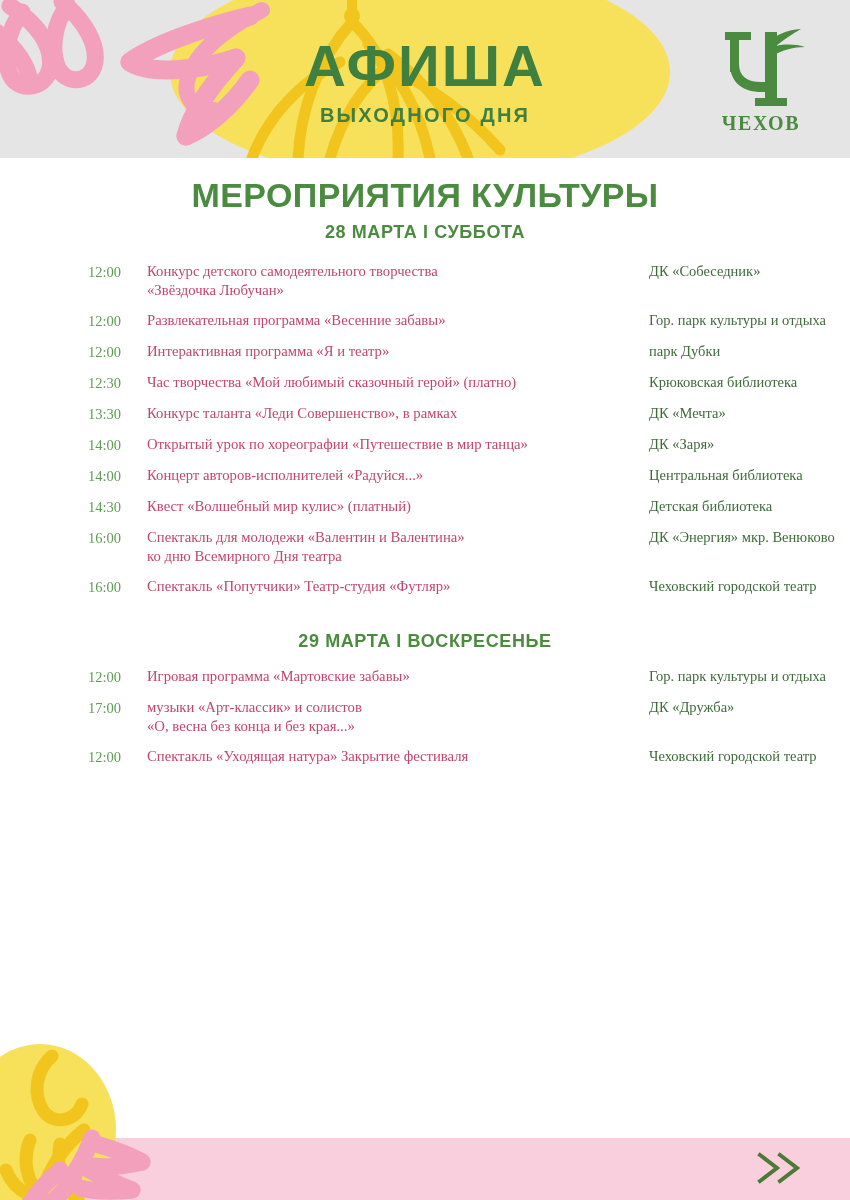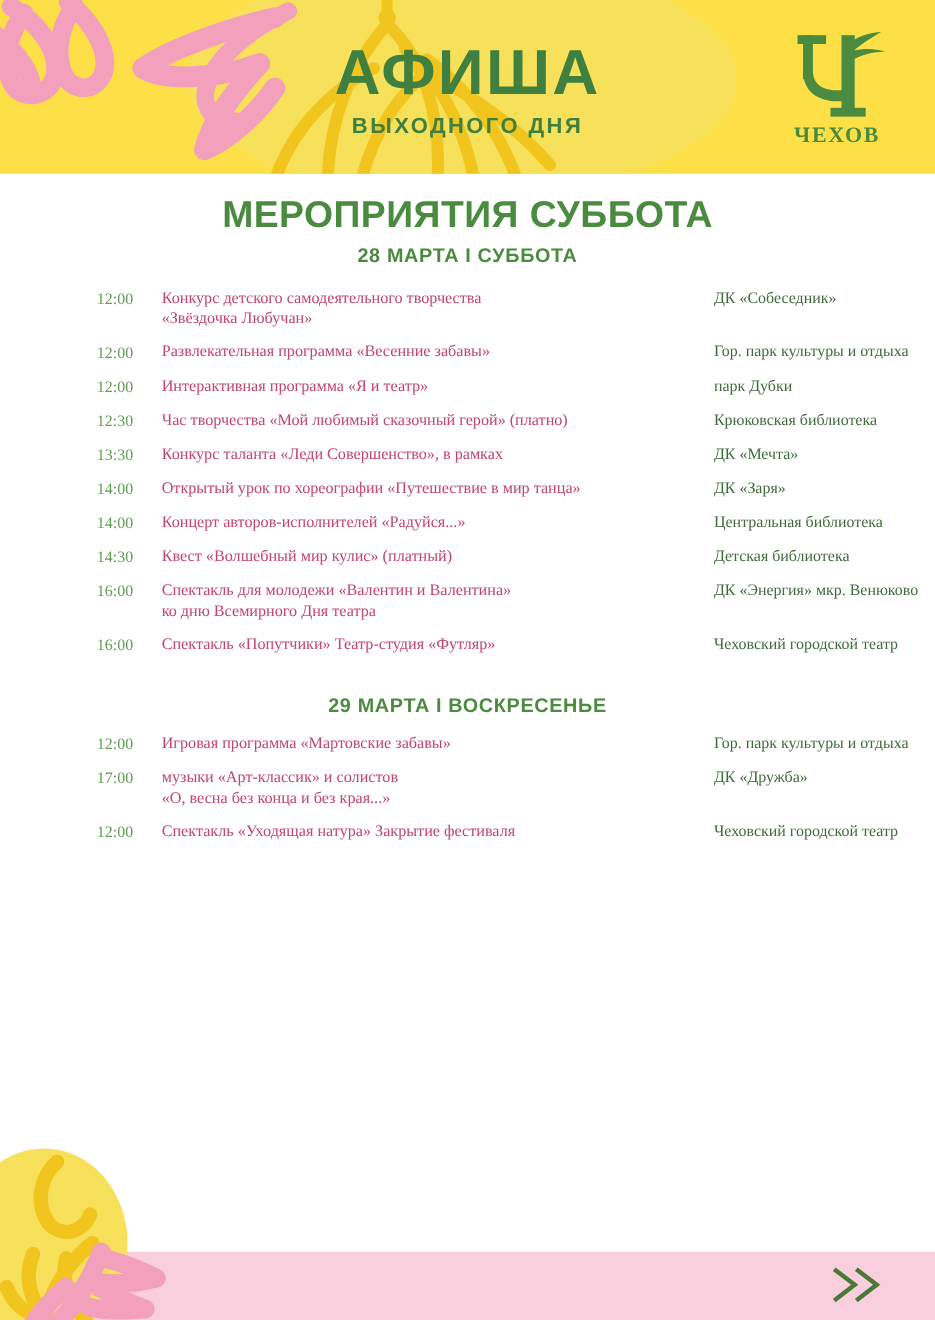--- a/index.html
+++ b/index.html
@@ -24,21 +24,21 @@
     background: #ffffff;
     overflow: hidden;
   }
 
   
   .header {
     position: absolute;
     left: 0; top: 0;
     width: 850px;
     height: 158px;
-    background: #fde047;
+    background: #e5e5e5;
     overflow: hidden;
   }
 
   .header-deco {
     position: absolute;
     left: 0; top: 0;
     width: 850px;
     height: 158px;
     pointer-events: none;
   }
@@ -248,21 +248,21 @@
         <path d="M17 38 C 17 58, 32 66, 48 66 L 58 66 L 58 56 L 48 56 C 34 56, 26 50, 26 38 Z" fill="#4a8b3f"></path>
         <rect x="52" y="6" width="12" height="72" fill="#4a8b3f"></rect>
         <rect x="42" y="72" width="32" height="8" fill="#4a8b3f"></rect>
 
         <path d="M56 16 C 64 8, 74 4, 88 3 C 78 9, 70 14, 63 20 C 72 18, 82 18, 92 21 C 80 21, 70 24, 61 29 Z" fill="#4a8b3f"></path>
       </svg>
       <div class="logo-word">ЧЕХОВ</div>
     </div>
   </div>
 
-  <div class="main-title">МЕРОПРИЯТИЯ СУББОТА</div>
+  <div class="main-title">МЕРОПРИЯТИЯ КУЛЬТУРЫ</div>
 
   <div class="schedule">
     <div id="schedule-body">
         <div class="day-heading">28 МАРТА I СУББОТА</div>
         <div class="rows">
           <div class="row">
             <div class="time">12:00</div>
             <div class="title">
               <span class="ln">Конкурс детского самодеятельного творчества</span>
               <span class="ln">«Звёздочка Любучан»</span>

